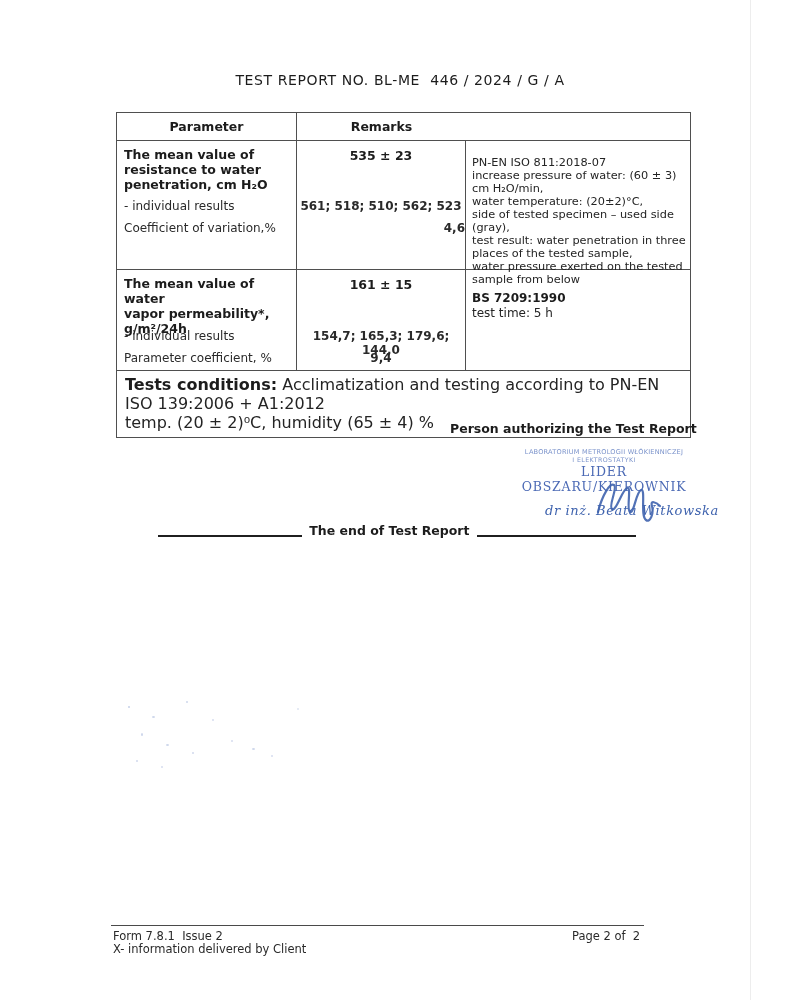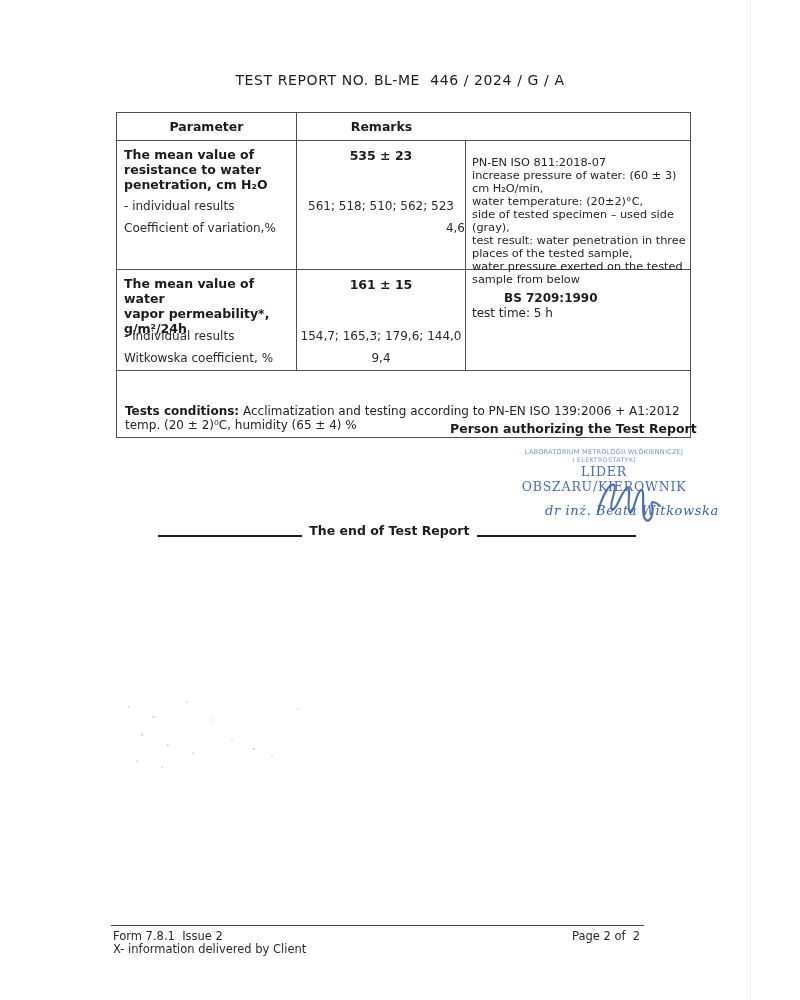--- a/index.html
+++ b/index.html
@@ -28,31 +28,31 @@
   .cell{border-right:1px solid #4f4f4f;position:relative;box-sizing:border-box;}
   .cell:last-child{border-right:none;}
   .row1{height:128px;border-bottom:1px solid #4f4f4f;}
   .row2{height:100px;border-bottom:1px solid #4f4f4f;}
   .param-title{
     position:absolute;top:6px;left:7px;right:4px;
     font-weight:bold;font-size:12.5px;line-height:15px;color:#1c1c1c;white-space:pre-line;
   }
   .param-sub{position:absolute;left:7px;font-size:12px;color:#2a2a2a;}
   .val-main{position:absolute;top:7px;left:0;right:0;text-align:center;font-weight:bold;font-size:12.5px;color:#1c1c1c;}
-  .val-sub{position:absolute;left:0;right:0;text-align:center;font-size:12px;color:#2a2a2a;}
+  .val-sub{position:absolute;left:0;right:0;text-align:center;font-size:12px;color:#2a2a2a;font-weight:bold;}
   .sub-a{top:58px;} .sub-b{top:80px;text-align:right;}
   .sub-a2{top:59px;} .sub-b2{top:81px;}
   .remarks-body{
     position:absolute;top:3px;left:6px;right:3px;
     font-size:11.3px;line-height:12.95px;color:#242424;white-space:pre-line;
   }
-  .remarks-title{font-weight:bold;font-size:12px;color:#1c1c1c;margin-left:32px;}
+  .remarks-title{font-weight:bold;font-size:12px;color:#1c1c1c;}
   .remarks-title:empty{display:none;}
   .row2 .remarks-body{top:6px;line-height:15px;font-size:12px;}
-  .cond-row{min-height:36px;padding:4px 8px 5px 8px;box-sizing:border-box;font-size:12px;color:#242424;margin-top:29px;}
+  .cond-row{min-height:36px;padding:4px 8px 5px 8px;box-sizing:border-box;font-size:16px;color:#242424;}
   .cond-label{font-weight:bold;color:#1c1c1c;}
   
   .auth-heading{position:absolute;top:421px;left:430px;font-weight:bold;font-size:12.5px;color:#1c1c1c;margin-left:20px;}
   .stamp{position:absolute;top:448px;left:503px;width:202px;text-align:center;color:#6b86c2;}
   .stamp-l1{font-size:6.6px;letter-spacing:.2px;white-space:nowrap;color:#7b93cb;}
   .stamp-l2{font-size:6.3px;letter-spacing:.4px;color:#7b93cb;}
   .stamp-l3{font-family:"DejaVu Serif","Liberation Serif",serif;font-size:12.5px;letter-spacing:.8px;color:#4c6ab5;margin-top:1px;}
   .signature-name{
     position:absolute;top:503px;left:545px;
     font-family:"DejaVu Serif","Liberation Serif",serif;font-style:italic;
@@ -117,21 +117,21 @@
         </div>
       </div>
     </div>
 
     <div class="trow row2">
       <div class="cell">
         <div class="param-title">The mean value of water
 vapor permeability*,
 g/m²/24h</div>
         <div class="param-sub sub-a2">- individual results</div>
-        <div class="param-sub sub-b2">Witkowska coefficient, %</div>
+        <div class="param-sub sub-b2">Parameter coefficient, %</div>
       </div>
       <div class="cell">
         <div class="val-main">161 ± 15</div>
         <div class="val-sub sub-a2">154,7; 165,3; 179,6; 144,0</div>
         <div class="val-sub sub-b2">9,4</div>
       </div>
       <div class="cell">
         <div class="remarks-body">
           <div class="remarks-title">BS 7209:1990</div><span>test time: 5 h</span>
         </div>

